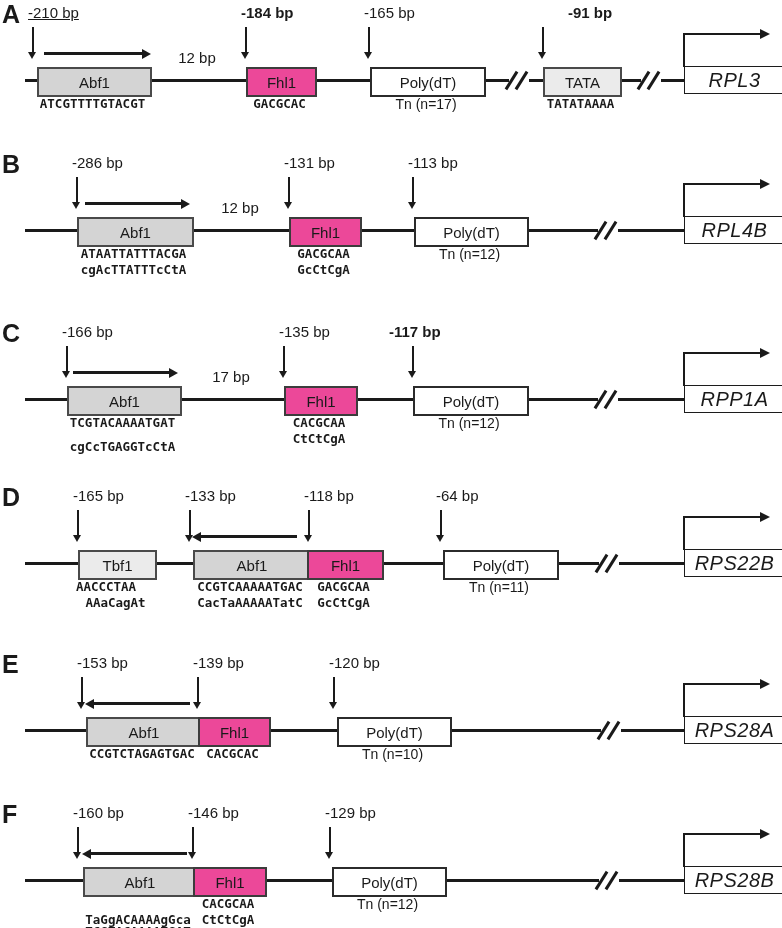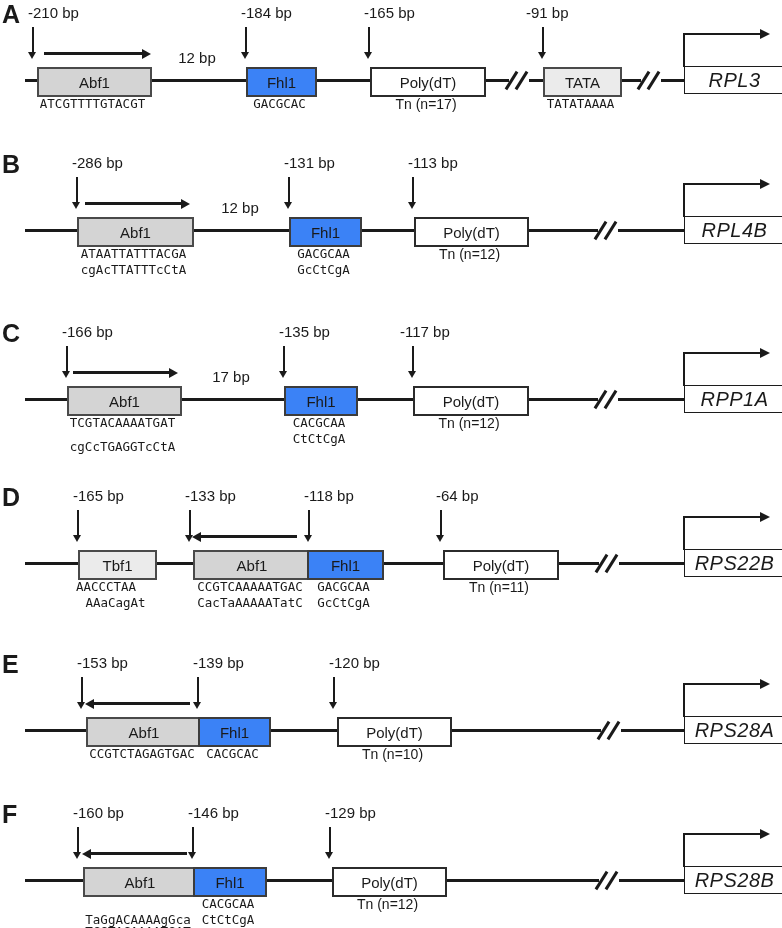--- a/index.html
+++ b/index.html
@@ -7,25 +7,25 @@
     position:relative;width:782px;height:928px;background:#ffffff;overflow:hidden;
     font-family:"Liberation Sans",sans-serif;color:#1a1a1a;
   }
   #stage > div{position:absolute;}
   .letter{font-size:25px;font-weight:bold;}
   .hline{height:3px;background:#1a1a1a;}
   .patch{width:20px;height:11px;background:#ffffff;}
   .slash{width:3px;height:21px;background:#1a1a1a;transform:rotate(32deg);}
   .tfbox{height:26px;display:flex;align-items:center;justify-content:center;box-sizing:content-box;}
   .abf1{background:#d4d4d4;border:2px solid #4a4a4a;}
-  .fhl1{background:#3b82f6;border:2px solid #3c3c3c;}
+  .fhl1{background:#ec4899;border:2px solid #3c3c3c;}
   .light{background:#ebebeb;border:2px solid #4a4a4a;}
   .poly{background:#ffffff;border:2px solid #2b2b2b;}
   .boxlabel{font-size:15px;white-space:nowrap;}
-  .seq{font-family:"DejaVu Sans Mono",monospace;font-weight:normal;font-size:12.5px;
+  .seq{font-family:"DejaVu Sans Mono",monospace;font-weight:bold;font-size:12.5px;
        transform:translateX(-50%);white-space:nowrap;}
   .sub{font-size:14px;transform:translateX(-50%);white-space:nowrap;}
   .poslabel{font-size:15px;white-space:nowrap;}
   .vshaft{width:1.5px;height:26px;background:#1a1a1a;}
   .vhead{width:0;height:0;border-left:4.5px solid transparent;border-right:4.5px solid transparent;
          border-top:7px solid #1a1a1a;}
   .oshaft{height:3px;background:#1a1a1a;}
   .ohead{width:0;height:0;border-top:5px solid transparent;border-bottom:5px solid transparent;}
   .ohead.r{border-left:9px solid #1a1a1a;}
   .ohead.l{border-right:9px solid #1a1a1a;}
@@ -59,30 +59,30 @@
     </div>
     <div class="seq" style="left: 279.5px; top: 96px;">GACGCAC</div>
     <div class="tfbox poly" style="left: 370px; top: 67px; width: 112px;">
       <div class="boxlabel">Poly(dT)</div>
     </div>
     <div class="sub" style="left: 426px; top: 96px;">Tn (n=17)</div>
     <div class="tfbox light" style="left: 543px; top: 67px; width: 75px;">
       <div class="boxlabel">TATA</div>
     </div>
     <div class="seq" style="left: 580.5px; top: 96px;">TATATAAAA</div>
-    <div class="poslabel" style="left: 28px; top: 4px;">-210 bp</div>
+    <div class="poslabel" style="left: 28px; top: 4px; text-decoration: underline;">-210 bp</div>
     <div class="vshaft" style="left: 32px; top: 27px;"></div>
     <div class="vhead" style="left: 28px; top: 52px;"></div>
-    <div class="poslabel" style="left: 241px; top: 4px;">-184 bp</div>
+    <div class="poslabel" style="left: 241px; top: 4px; font-weight: bold;">-184 bp</div>
     <div class="vshaft" style="left: 245px; top: 27px;"></div>
     <div class="vhead" style="left: 241px; top: 52px;"></div>
     <div class="poslabel" style="left: 364px; top: 4px;">-165 bp</div>
     <div class="vshaft" style="left: 368px; top: 27px;"></div>
     <div class="vhead" style="left: 364px; top: 52px;"></div>
-    <div class="poslabel" style="left: 526px; top: 4px;">-91 bp</div>
+    <div class="poslabel" style="left: 568px; top: 4px; font-weight: bold;">-91 bp</div>
     <div class="vshaft" style="left: 542px; top: 27px;"></div>
     <div class="vhead" style="left: 538px; top: 52px;"></div>
     <div class="oshaft" style="left: 44px; top: 52px; width: 99px;"></div>
     <div class="ohead r" style="left: 142px; top: 48.5px;"></div>
     <div class="gap" style="left: 197px; top: 49px;">12 bp</div>
     <div class="genebox" style="left: 684px; top: 66px; width: 101px;">
       <div class="genelabel">RPL3</div>
     </div>
     <div class="tssv" style="left: 683px; top: 33px;"></div>
     <div class="tssh" style="left: 683px; top: 33px; width: 79px;"></div>
@@ -142,21 +142,21 @@
     <div class="tfbox poly" style="left: 413px; top: 386px; width: 112px;">
       <div class="boxlabel">Poly(dT)</div>
     </div>
     <div class="sub" style="left: 469px; top: 415px;">Tn (n=12)</div>
     <div class="poslabel" style="left: 62px; top: 323px;">-166 bp</div>
     <div class="vshaft" style="left: 66px; top: 346px;"></div>
     <div class="vhead" style="left: 62px; top: 371px;"></div>
     <div class="poslabel" style="left: 279px; top: 323px;">-135 bp</div>
     <div class="vshaft" style="left: 283px; top: 346px;"></div>
     <div class="vhead" style="left: 279px; top: 371px;"></div>
-    <div class="poslabel" style="left: 400px; top: 323px;">-117 bp</div>
+    <div class="poslabel" style="left: 389px; top: 323px; font-weight: bold;">-117 bp</div>
     <div class="vshaft" style="left: 412px; top: 346px;"></div>
     <div class="vhead" style="left: 408px; top: 371px;"></div>
     <div class="oshaft" style="left: 73px; top: 371px; width: 97px;"></div>
     <div class="ohead r" style="left: 169px; top: 367.5px;"></div>
     <div class="gap" style="left: 231px; top: 368px;">17 bp</div>
     <div class="genebox" style="left: 684px; top: 385px; width: 101px;">
       <div class="genelabel">RPP1A</div>
     </div>
     <div class="tssv" style="left: 683px; top: 352px;"></div>
     <div class="tssh" style="left: 683px; top: 352px; width: 79px;"></div>

